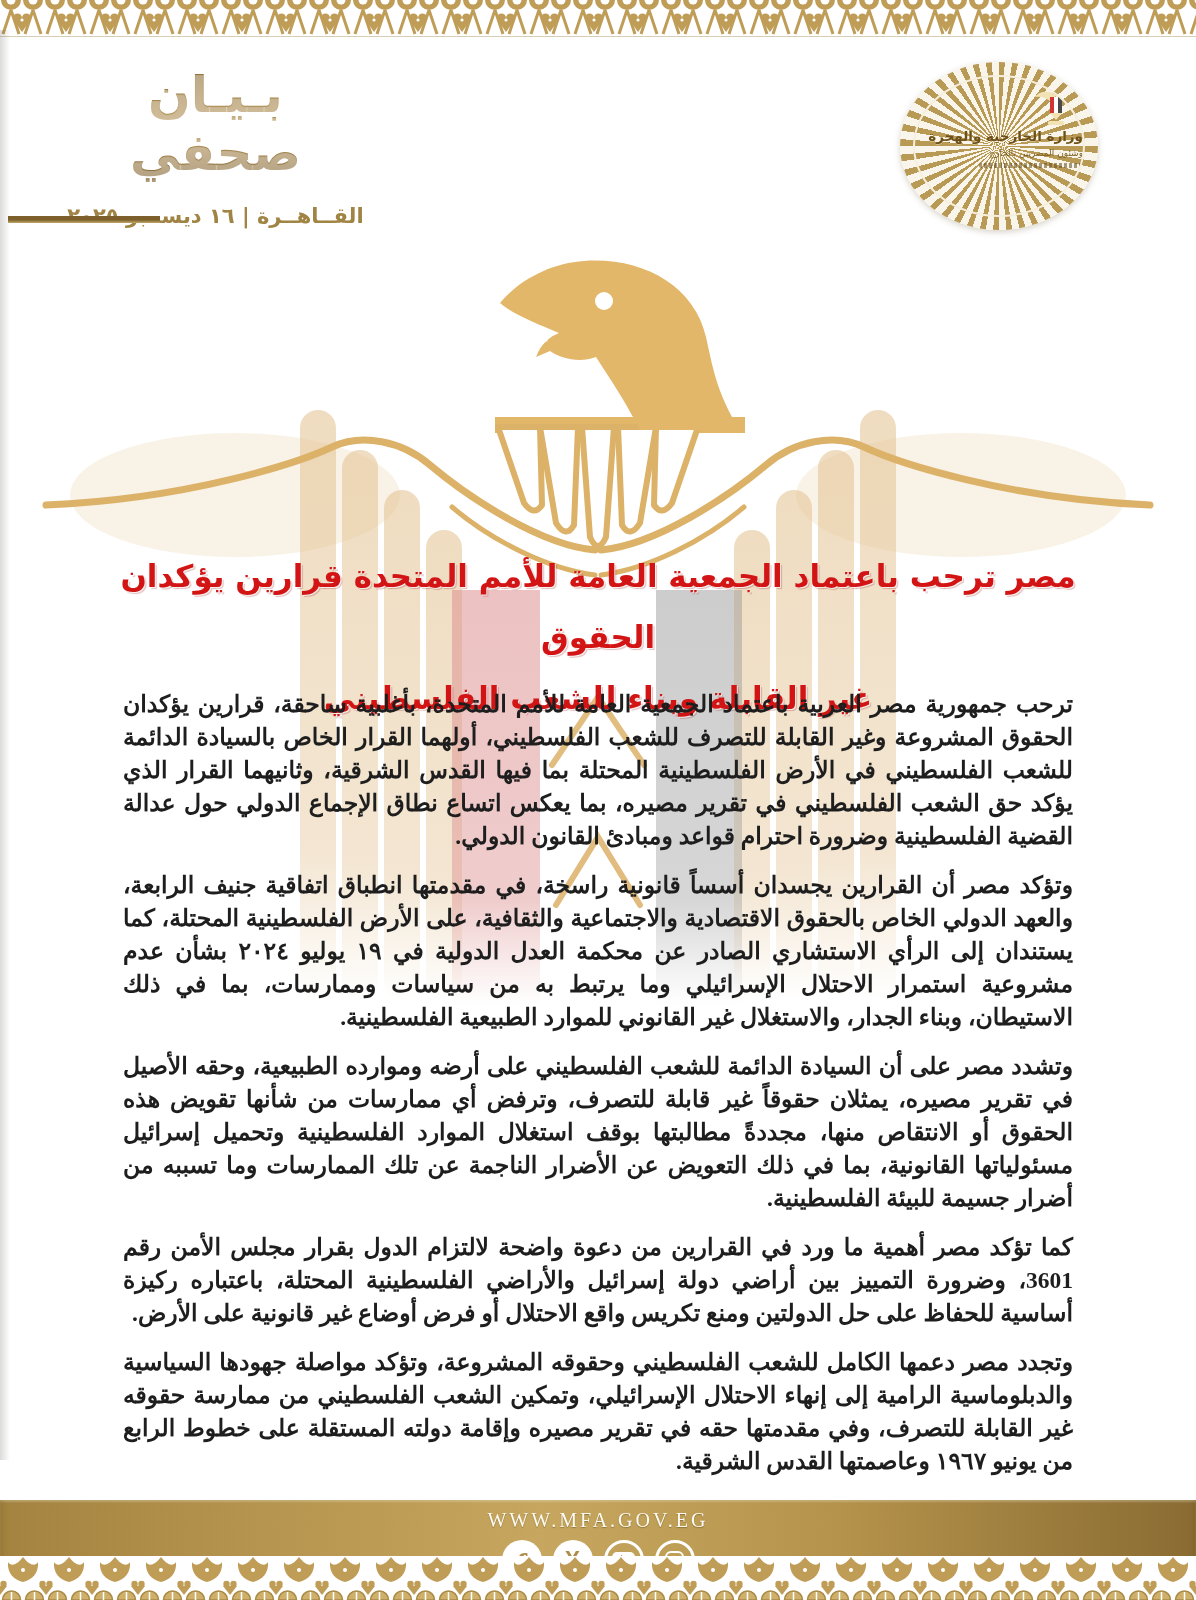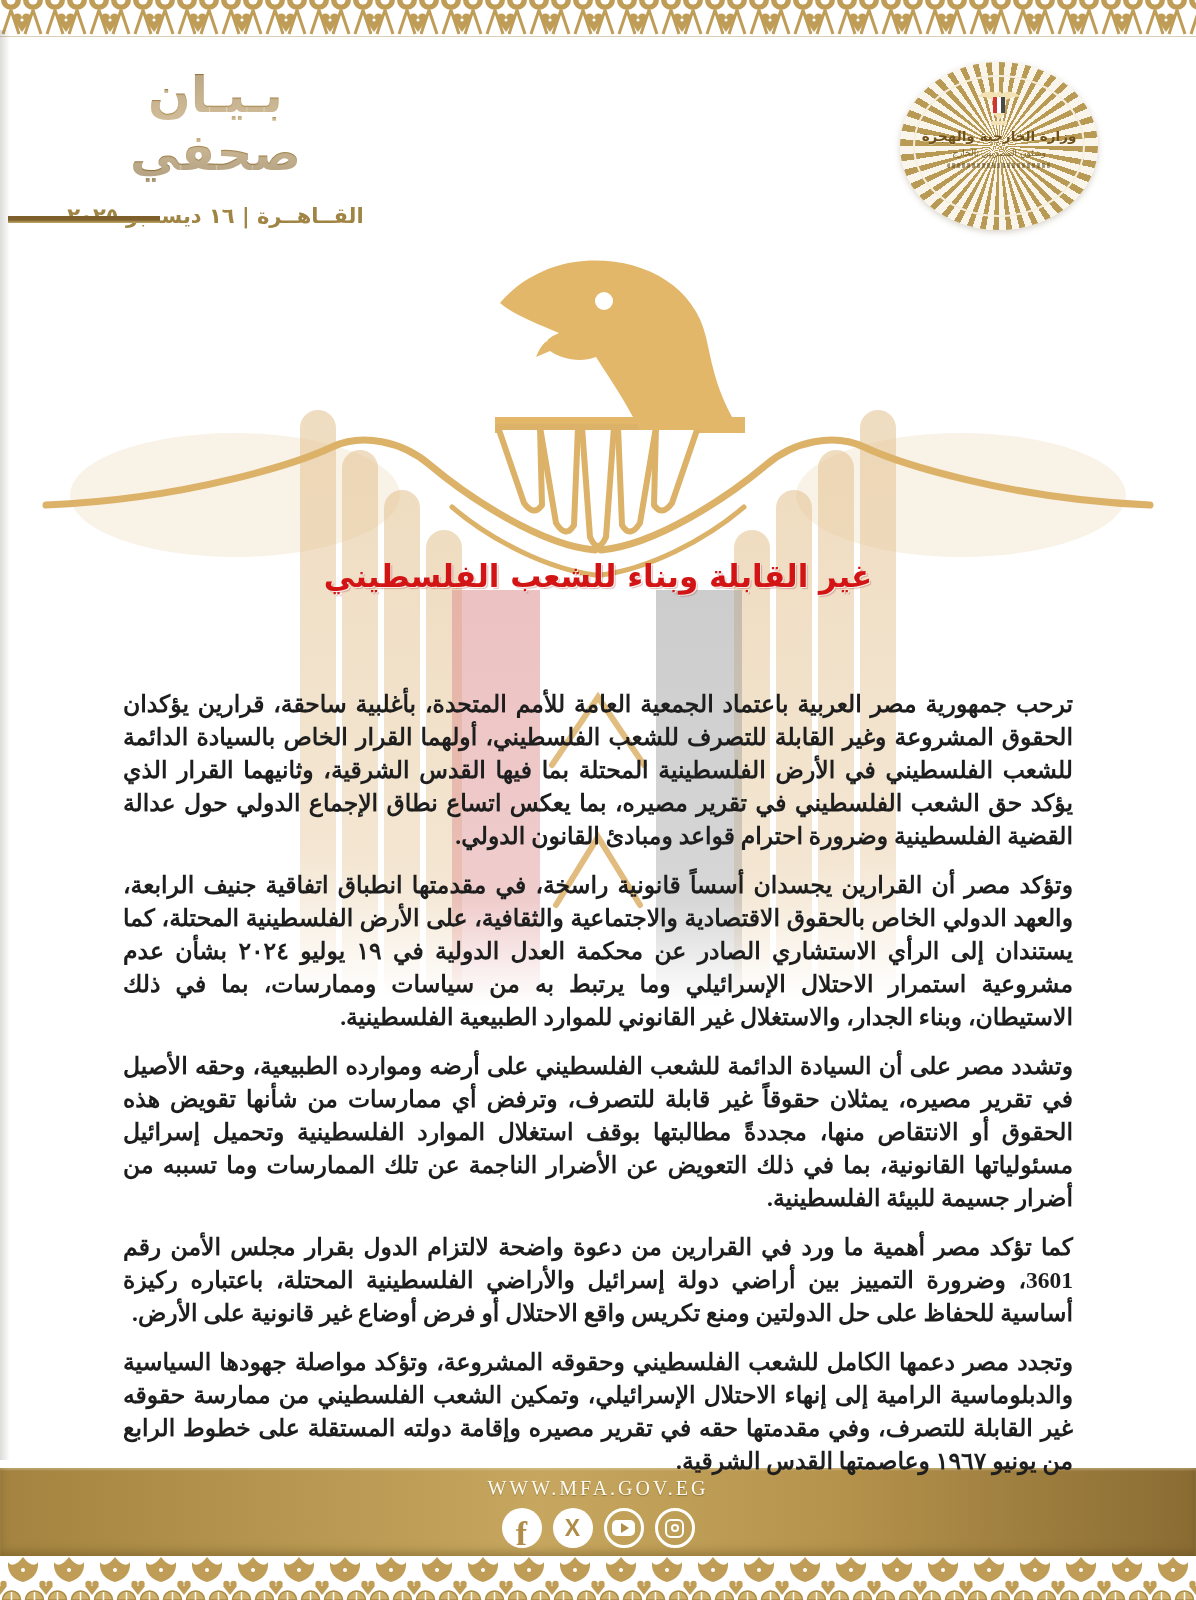--- a/index.html
+++ b/index.html
@@ -33,41 +33,41 @@
   .divider{position:absolute;top:216px;left:8px;width:152px;height:7px;
     background:linear-gradient(180deg,#7c5f2a 0%,#7c5f2a 55%,#c3a96b 100%);}
   
   .seal{position:absolute;top:62px;left:900px;width:198px;height:168px;border-radius:50%;
     background:repeating-conic-gradient(#b99a55 0deg 4deg,#f9f5ea 4deg 9deg);
     box-shadow:0 2px 6px rgba(90,70,30,.25);}
   .seal-inner{position:absolute;top:13px;left:13px;right:13px;bottom:13px;border-radius:50%;
     border:2px solid #f6efdd;
     background:radial-gradient(ellipse at 50% 40%,#ecd global:#ecd 0,transparent 0),
       radial-gradient(ellipse at 50% 38%,#eed694 0%,#cfae66 48%,#a5823c 100%);
-    display:flex;flex-direction:column;align-items:center;justify-content:flex-start;
+    display:flex;flex-direction:column;align-items:flex-start;justify-content:flex-start;
     text-align:center;direction:rtl;overflow:hidden;}
   .seal-eagle{margin-top:12px;}
   .seal-line1{font-size:13.5px;font-weight:bold;color:#6e5018;text-shadow:0 1px 0 rgba(255,250,230,.35);line-height:1.15;}
   .seal-line2{font-size:9px;font-weight:normal;color:#7d6226;margin-top:3px;}
   .seal-micro{margin-top:5px;width:104px;height:5px;border-radius:3px;opacity:.55;
     background:repeating-linear-gradient(90deg,#5f4a1e 0 3px,rgba(95,74,30,0) 3px 5px);}
   
   .emblem{position:absolute;top:245px;left:0;width:1196px;height:820px;pointer-events:none;}
   
   .headline{position:absolute;top:546px;left:63px;width:1070px;z-index:2;
     direction:rtl;text-align:center;color:var(--headline-red);
     font-size:31px;font-weight:bold;line-height:61px;
     text-shadow:1px 1px 0 rgba(255,255,255,.75),2px 2px 1px rgba(140,10,10,.25);}
   
   .body-text{position:absolute;top:688px;left:123px;width:950px;z-index:2;
     direction:rtl;text-align:justify;color:var(--body-text);
     font-size:23.5px;font-weight:bold;line-height:33px;}
   .body-text p{margin-bottom:16px;font-family:Liberation Serif, serif;}
   
-  .footer-bar{position:absolute;top:1468px;left:0;width:1196px;height:89px;
+  .footer-bar{position:absolute;top:1500px;left:0;width:1196px;height:89px;
     background:linear-gradient(90deg,#a3833f 0%,#c7a75f 45%,#b5934c 70%,#8a6c33 100%);
     box-shadow:inset 0 -5px 8px rgba(80,60,20,.35), inset 0 2px 2px rgba(255,245,220,.3);
     display:flex;flex-direction:column;align-items:center;justify-content:center;gap:8px;}
   .website{font-family:"Liberation Serif",serif;font-size:20px;letter-spacing:3px;
     color:#fdfbf3;text-shadow:0 1px 1px rgba(90,70,20,.5);}
   .social-row{display:flex;gap:11px;align-items:center;}
   .icon-circle{width:40px;height:40px;border-radius:50%;display:flex;align-items:center;justify-content:center;overflow:hidden;}
   .solid{background:#fff;}
   .ring{border:3px solid #fff;}
   .fb-f{font-family:"Liberation Serif",serif;font-weight:bold;font-size:34px;color:#b08c49;margin-top:12px;}
@@ -182,20 +182,21 @@
       <path d="M656 182 L640 278 Q630 294 622 280 L618 182 Z"></path>
       <path d="M582 182 L590 292 Q598 310 606 292 L614 182 Z"></path>
     </g>
 
     <path d="M500 58 C520 34 552 18 584 16 C642 12 694 40 706 92 C712 118 716 148 740 185 L640 185 C622 150 606 128 596 112 C580 118 562 114 550 106 L536 112 C541 99 549 92 559 88 C536 78 514 70 500 58 Z" fill="#e3b76a"></path>
     <path d="M500 62 L548 96 L522 104 Z" fill="#ffffff"></path>
     <circle cx="604" cy="56" r="9" fill="#ffffff"></circle>
   </svg>
 
   <div class="headline">
+    <div>مصر ترحب باعتماد الجمعية العامة للأمم المتحدة قرارين يؤكدان الحقوق</div>
     <div>غير القابلة وبناء للشعب الفلسطيني</div>
   </div>
 
   <div class="body-text">
     <p>ترحب جمهورية مصر العربية باعتماد الجمعية العامة للأمم المتحدة، بأغلبية ساحقة، قرارين يؤكدان الحقوق المشروعة وغير القابلة للتصرف للشعب الفلسطيني، أولهما القرار الخاص بالسيادة الدائمة للشعب الفلسطيني في الأرض الفلسطينية المحتلة بما فيها القدس الشرقية، وثانيهما القرار الذي يؤكد حق الشعب الفلسطيني في تقرير مصيره، بما يعكس اتساع نطاق الإجماع الدولي حول عدالة القضية الفلسطينية وضرورة احترام قواعد ومبادئ القانون الدولي.</p>
     <p>وتؤكد مصر أن القرارين يجسدان أسساً قانونية راسخة، في مقدمتها انطباق اتفاقية جنيف الرابعة، والعهد الدولي الخاص بالحقوق الاقتصادية والاجتماعية والثقافية، على الأرض الفلسطينية المحتلة، كما يستندان إلى الرأي الاستشاري الصادر عن محكمة العدل الدولية في ١٩ يوليو ٢٠٢٤ بشأن عدم مشروعية استمرار الاحتلال الإسرائيلي وما يرتبط به من سياسات وممارسات، بما في ذلك الاستيطان، وبناء الجدار، والاستغلال غير القانوني للموارد الطبيعية الفلسطينية.</p>
     <p>وتشدد مصر على أن السيادة الدائمة للشعب الفلسطيني على أرضه وموارده الطبيعية، وحقه الأصيل في تقرير مصيره، يمثلان حقوقاً غير قابلة للتصرف، وترفض أي ممارسات من شأنها تقويض هذه الحقوق أو الانتقاص منها، مجددةً مطالبتها بوقف استغلال الموارد الفلسطينية وتحميل إسرائيل مسئولياتها القانونية، بما في ذلك التعويض عن الأضرار الناجمة عن تلك الممارسات وما تسببه من أضرار جسيمة للبيئة الفلسطينية.</p>
     <p>كما تؤكد مصر أهمية ما ورد في القرارين من دعوة واضحة لالتزام الدول بقرار مجلس الأمن رقم 3601، وضرورة التمييز بين أراضي دولة إسرائيل والأراضي الفلسطينية المحتلة، باعتباره ركيزة أساسية للحفاظ على حل الدولتين ومنع تكريس واقع الاحتلال أو فرض أوضاع غير قانونية على الأرض.</p>
     <p>وتجدد مصر دعمها الكامل للشعب الفلسطيني وحقوقه المشروعة، وتؤكد مواصلة جهودها السياسية والدبلوماسية الرامية إلى إنهاء الاحتلال الإسرائيلي، وتمكين الشعب الفلسطيني من ممارسة حقوقه غير القابلة للتصرف، وفي مقدمتها حقه في تقرير مصيره وإقامة دولته المستقلة على خطوط الرابع من يونيو ١٩٦٧ وعاصمتها القدس الشرقية.</p>
   </div>

